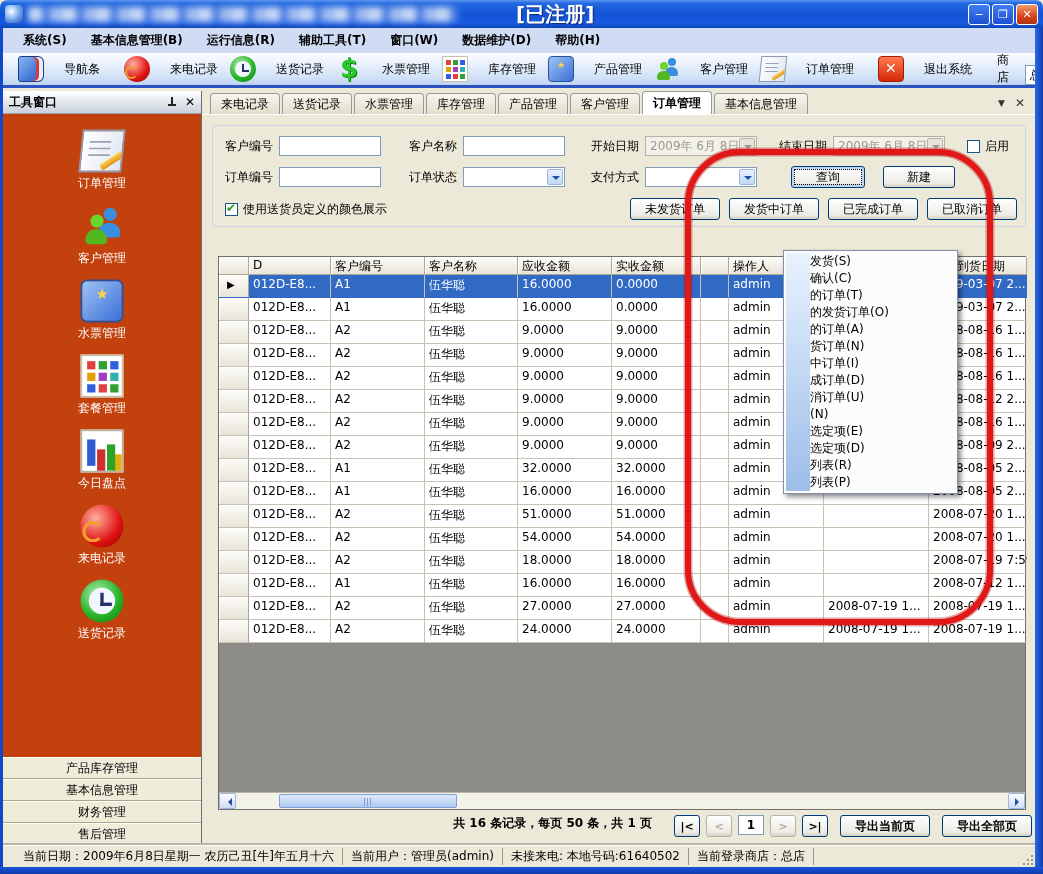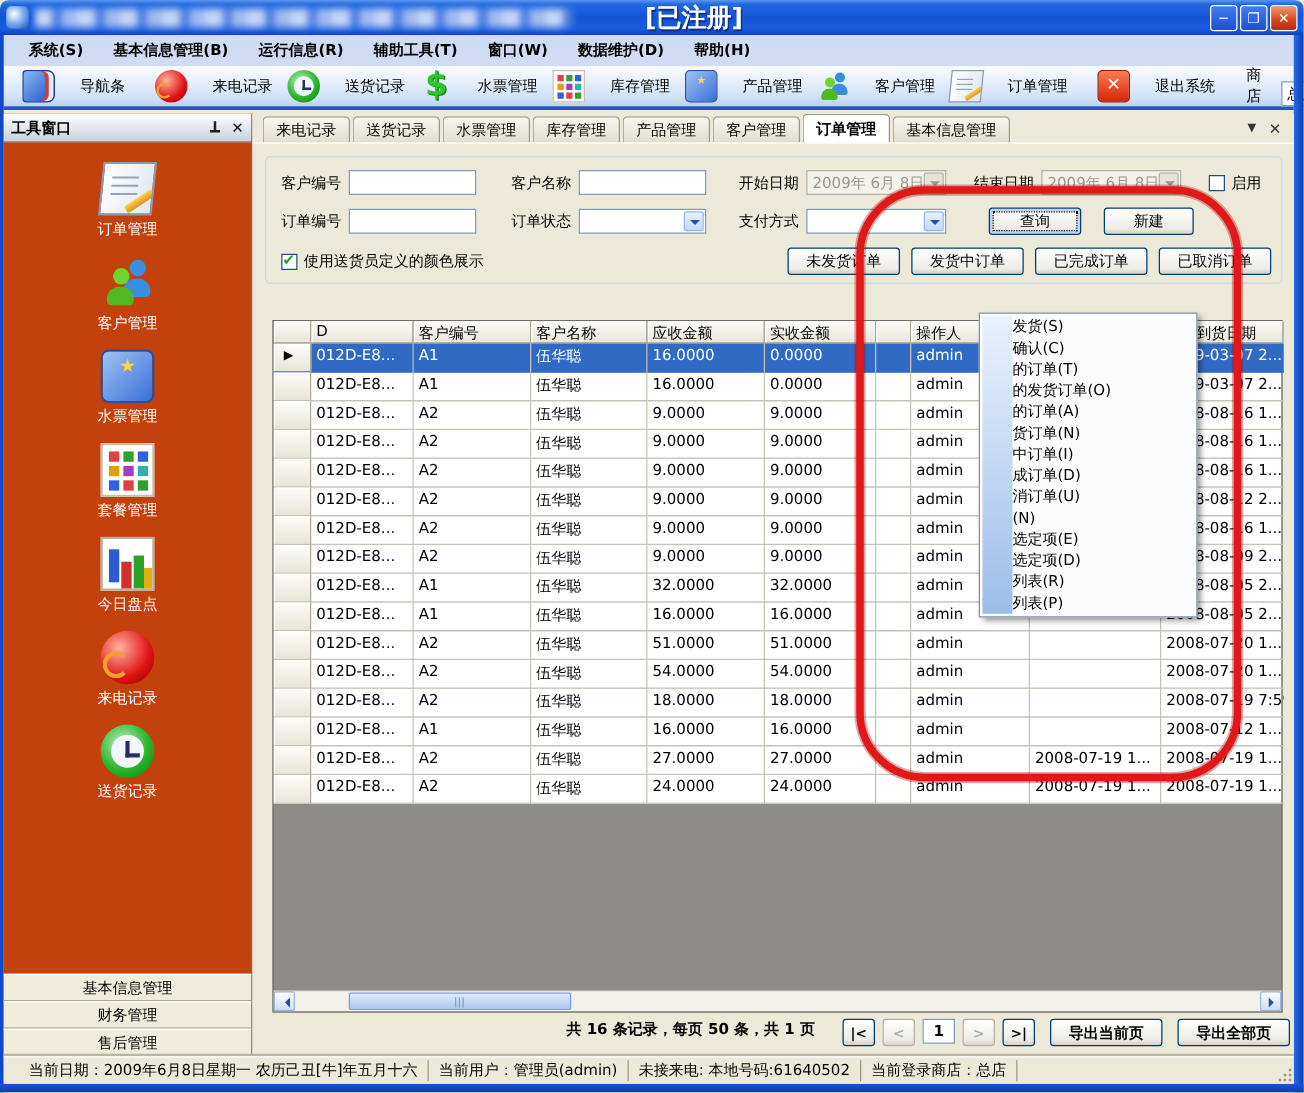--- a/index.html
+++ b/index.html
@@ -296,20 +296,21 @@
       </div>
 
       <div class="side-item">
         <span class="ico ico-clock"></span>
         <span>送货记录</span>
       </div>
 
   </div>
   <div class="side-bottom">
 
+      <div class="side-bsec">产品库存管理</div>
 
       <div class="side-bsec">基本信息管理</div>
 
       <div class="side-bsec">财务管理</div>
 
       <div class="side-bsec">售后管理</div>
 
   </div>
 </div>
 

